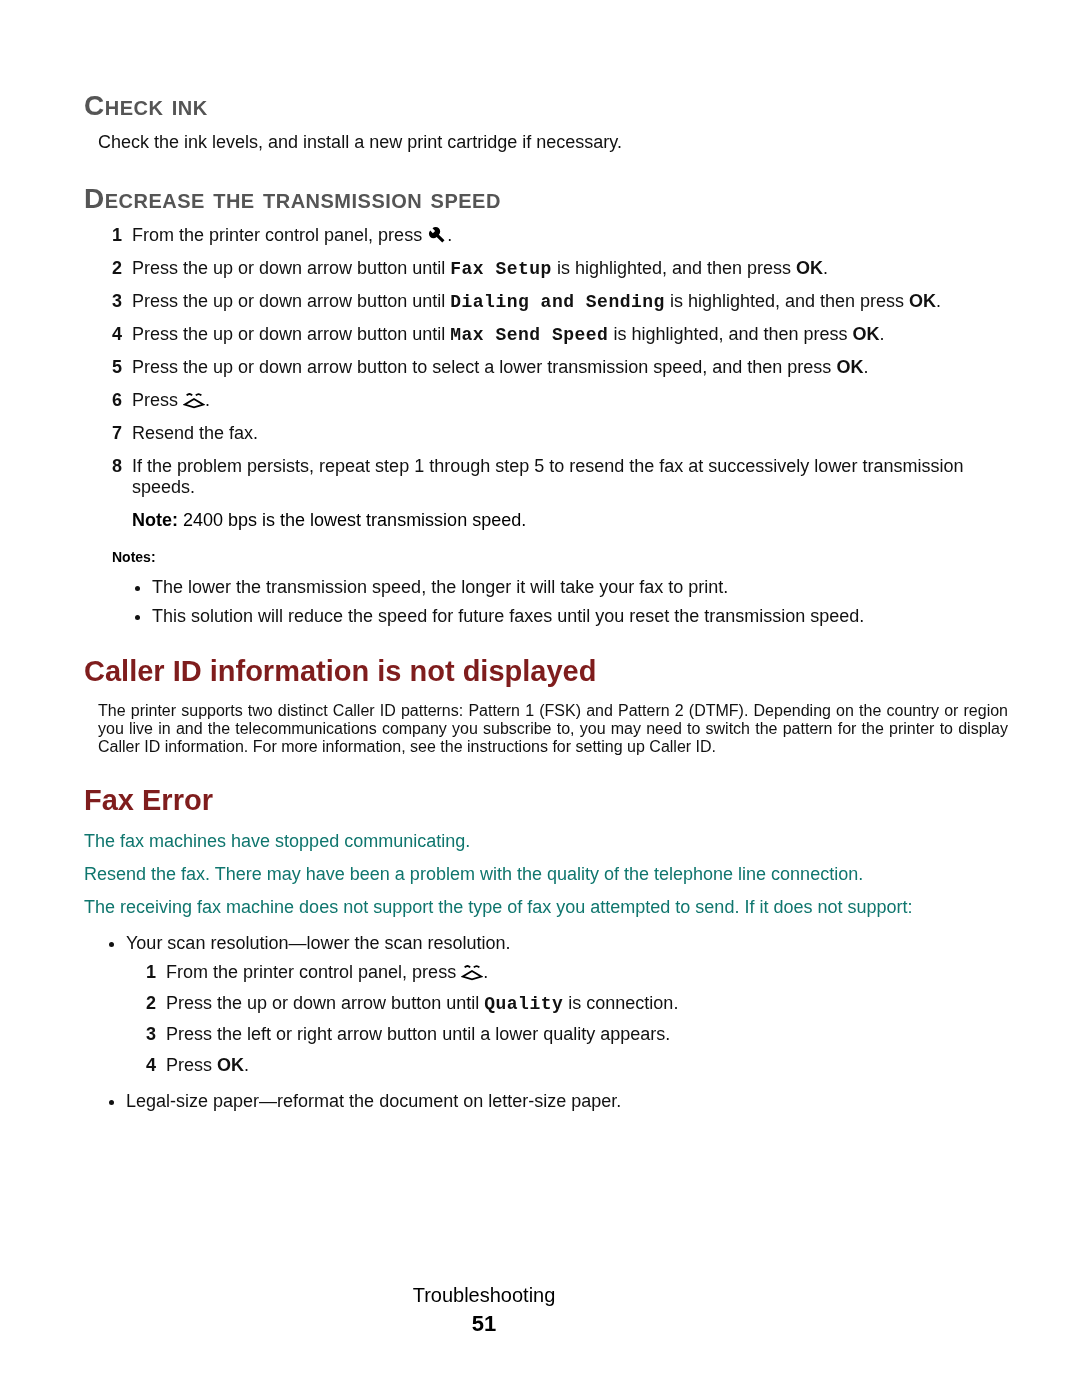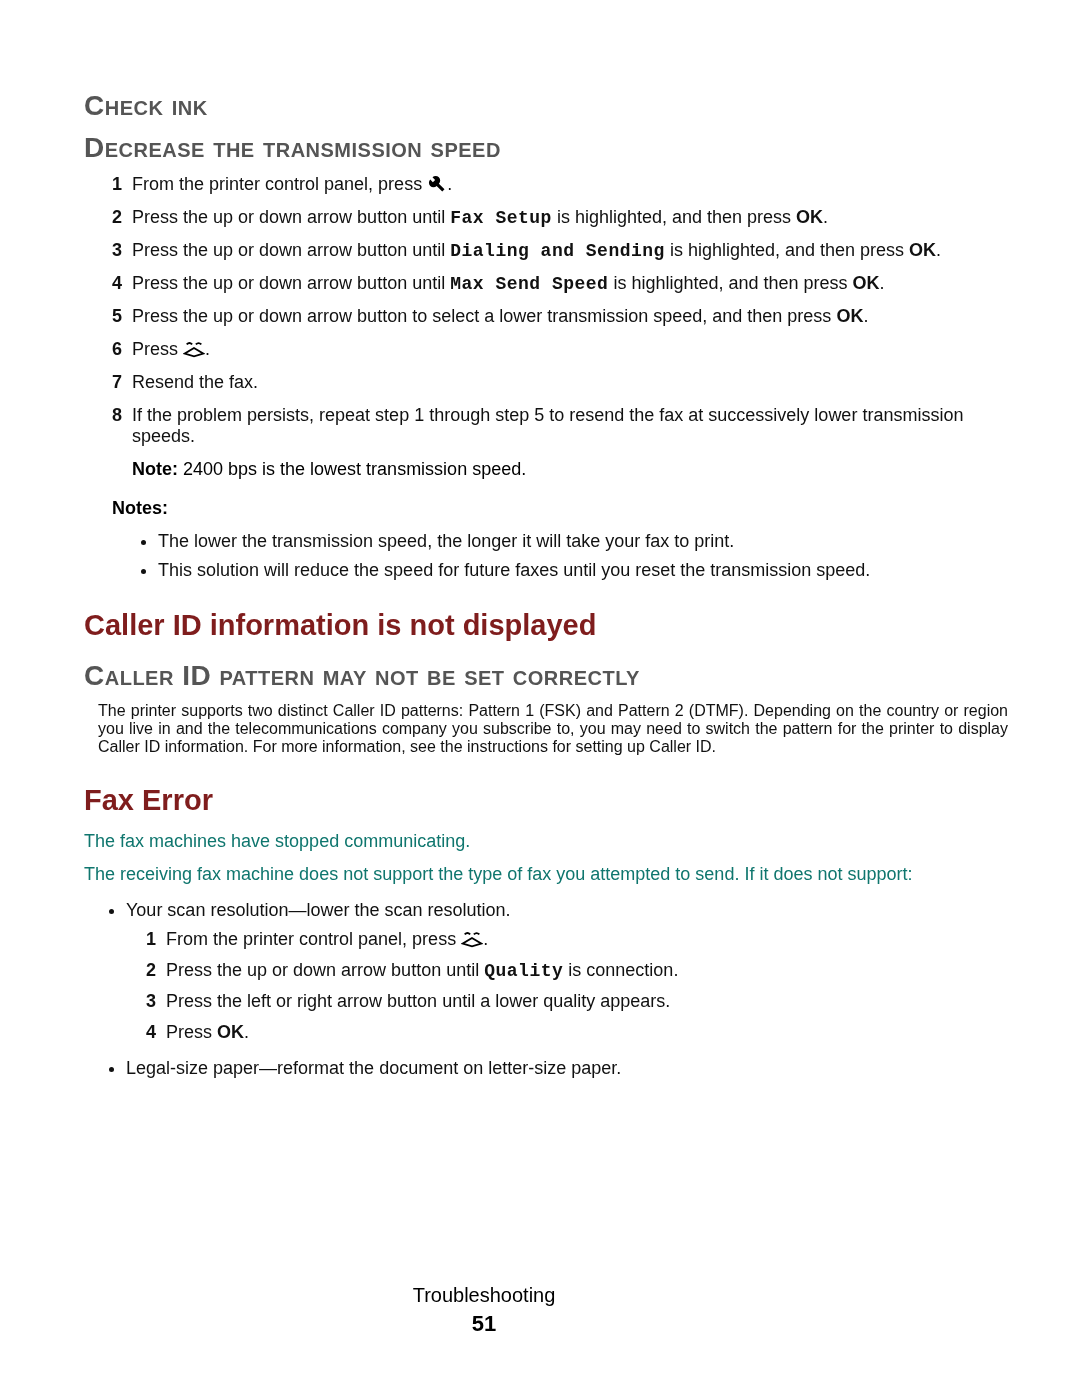--- a/index.html
+++ b/index.html
@@ -46,23 +46,23 @@
   }
   ol.steps > li::before {
     content: counter(step);
     font-weight: bold;
     position: absolute;
     left: 0;
   }
   .mono { font-family: "Courier New", monospace; font-weight: bold; letter-spacing: 0.5px;}
   .bold { font-weight: bold; }
   .note-line { font-size: 18px; margin: 0 0 18px 0; padding-left:48px; }
-  .notes-label { font-weight: bold; font-size: 18px; margin: 0 0 12px 0; padding-left:28px; }
+  .notes-label { font-weight: bold; font-size: 14px; margin: 0 0 12px 0; padding-left:28px; }
   ul.bullets { list-style: disc; margin:0 0 24px 0; padding-left: 68px; }
-  ul.bullets > li { font-size: 18px; margin: 0 0 8px 6px; color:#111;}
+  ul.bullets > li { font-size: 18px; margin: 0 0 8px 0; color:#111;}
   h2.section {
     font-family: "Trebuchet MS","Segoe UI",sans-serif;
     font-weight: bold;
     font-size: 29px;
     color:#7f1d1d;
     margin: 28px 0 14px 0;
   }
   .para { font-size:16px; margin:0 0 12px 0; color:#111; padding-left:14px; text-align:justify;}
   .para-tight { font-size:18px; margin:0 0 12px 0; color:#0f766e;}
   ul.outer { list-style: disc; margin:0 0 20px 0; padding-left: 42px; }
@@ -80,20 +80,21 @@
   .footer .chap { font-size:20px;}
   .footer .pg { font-size:22px; font-weight:bold; margin-top:4px;}
   svg.inline-icon { vertical-align: -3px; }
 </style>
 </head>
 <body>
 
 <div class="page">
 
   <div class="smallcaps">Check ink</div>
+  <p class="body-text">Check the ink levels, and install a new print cartridge if necessary.</p>
 
   <div class="smallcaps">Decrease the transmission speed</div>
   <ol class="steps">
     <li>
       <span>From the printer control panel, press </span><svg class="inline-icon" width="20" height="18" viewBox="0 0 24 24">
           <path fill="#000" d="M22 19l-7.5-7.5A6 6 0 0 0 6 3l3.5 3.5-3 3L3 6a6 6 0 0 0 8.5 8.5L19 22l3-3z"></path>
         </svg><span>.</span>
     </li>
     <li>
       <span>Press the up or down arrow button until </span><span class="mono">Fax Setup</span><span> is highlighted, and then press </span><span class="bold">OK</span><span>.</span>
@@ -117,25 +118,25 @@
     <li><span>If the problem persists, repeat step 1 through step 5 to resend the fax at successively lower transmission speeds.</span></li>
   </ol>
   <p class="note-line"><span class="bold">Note:</span><span> 2400 bps is the lowest transmission speed.</span></p>
   <div class="notes-label">Notes:</div>
   <ul class="bullets">
     <li>The lower the transmission speed, the longer it will take your fax to print.</li>
     <li>This solution will reduce the speed for future faxes until you reset the transmission speed.</li>
   </ul>
 
   <h2 class="section">Caller ID information is not displayed</h2>
-  <div class="smallcaps" style="margin-top:18px;">Caller ID pattern may not be set correctly</div>
   <p class="para">The printer supports two distinct Caller ID patterns: Pattern 1 (FSK) and Pattern 2 (DTMF). Depending on the country or region you live in and the telecommunications company you subscribe to, you may need to switch the pattern for the printer to display Caller ID information. For more information, see the instructions for setting up Caller ID.</p>
 
   <h2 class="section">Fax Error</h2>
   <p class="para-tight">The fax machines have stopped communicating.</p>
+  <p class="para-tight">Resend the fax. There may have been a problem with the quality of the telephone line connection.</p>
 
   <p class="para-tight">The receiving fax machine does not support the type of fax you attempted to send. If it does not support:</p>
   <ul class="outer">
     <li>
       <span>Your scan resolution—lower the scan resolution.</span>
       <ol class="inner">
         <li>
           <span>From the printer control panel, press </span><svg class="inline-icon" width="22" height="18" viewBox="0 0 24 18">
               <path fill="none" stroke="#000" stroke-width="2" d="M4 4 Q7 1 10 4 M14 4 Q17 1 20 4"></path>
               <path fill="none" stroke="#000" stroke-width="2" d="M12 8 L2 14 L12 17 L22 14 Z"></path>

